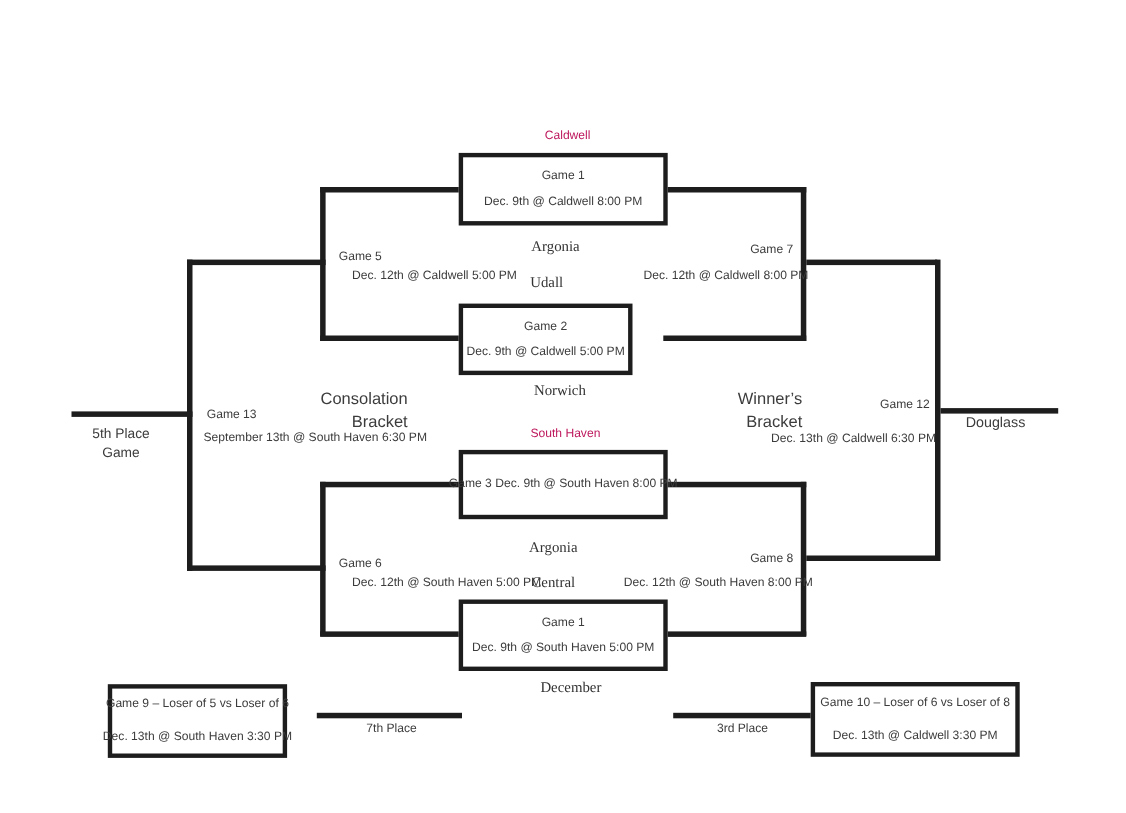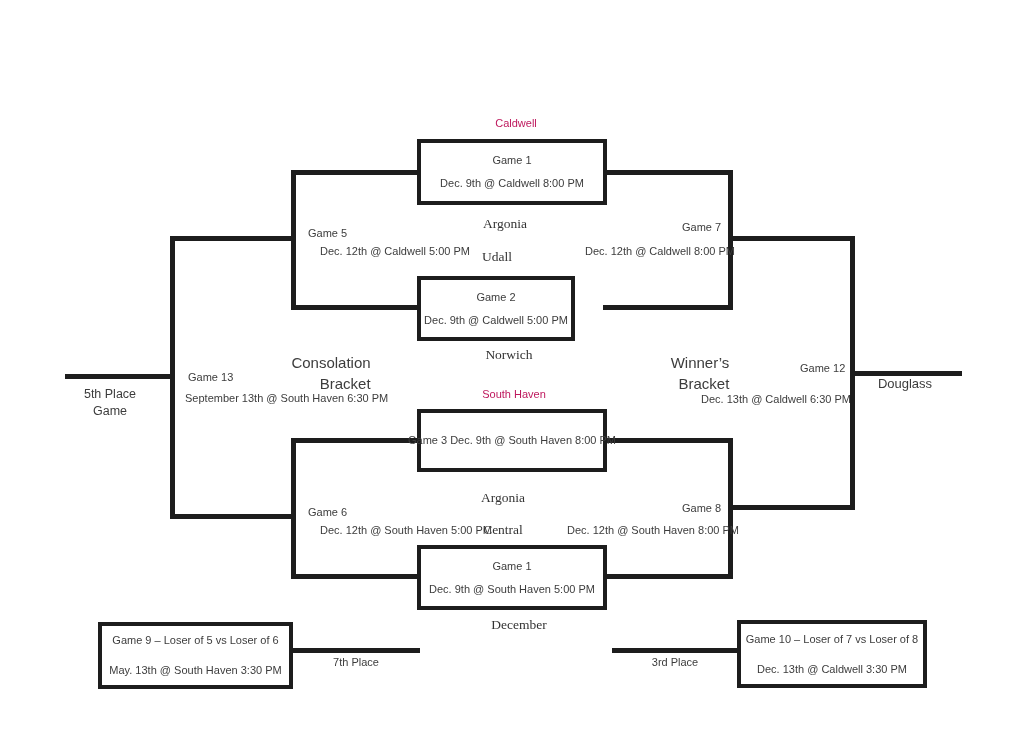--- a/index.html
+++ b/index.html
@@ -71,27 +71,27 @@
 
   <div class="gbox" style="left:417px;top:409px;width:190px;height:63px">
     <div class="row">Game 3 Dec. 9th @ South Haven 8:00 PM</div>
   </div>
 
   <div class="gbox gap9" style="left:417px;top:545px;width:190px;height:65px">
     <div class="row">Game 1</div>
     <div class="row">Dec. 9th @ South Haven 5:00 PM</div>
   </div>
 
-  <div class="gbox gap16" style="left:98px;top:622px;width:195px;height:67px">
+  <div class="gbox gap16" style="left:98px;top:622px;width:163px;height:67px">
     <div class="row">Game 9 – Loser of 5 vs Loser of 6</div>
-    <div class="row">May. 13th @ South Haven 3:30 PM</div>
+    <div class="row">Dec. 13th @ South Haven 3:30 PM</div>
   </div>
 
   <div class="gbox gap16" style="left:737px;top:620px;width:190px;height:68px">
-    <div class="row">Game 10 – Loser of 7 vs Loser of 8</div>
+    <div class="row">Game 10 – Loser of 6 vs Loser of 8</div>
     <div class="row">Dec. 13th @ Caldwell 3:30 PM</div>
   </div>
 
   <div class="team sans" style="left:516px;top:117px">Caldwell</div>
   <div class="team serif" style="left:505px;top:216px">Argonia</div>
   <div class="team serif" style="left:497px;top:249px">Udall</div>
   <div class="team serif" style="left:509px;top:347px">Norwich</div>
   <div class="team sans" style="left:514px;top:388px">South Haven</div>
   <div class="team serif" style="left:503px;top:490px">Argonia</div>
   <div class="team serif" style="left:503px;top:522px">Central</div>

